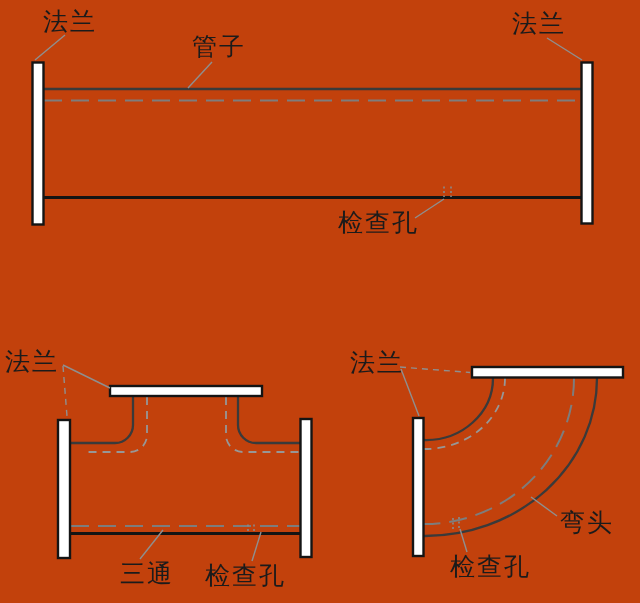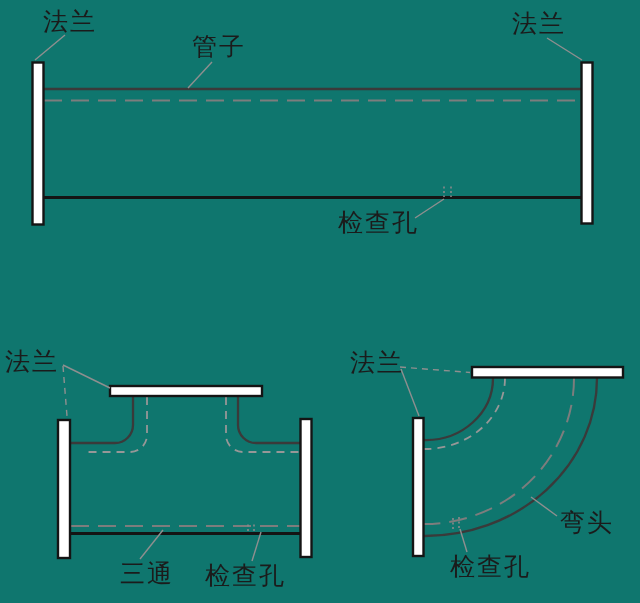--- a/index.html
+++ b/index.html
@@ -1,17 +1,17 @@
 <!DOCTYPE html>
 <html><head>
 <meta charset="utf-8">
 <style>
   html,body{margin:0;padding:0;background:#ffffff;}
   .canvas{
-    position:relative;width:640px;height:603px;background:#0f766e;overflow:hidden;
+    position:relative;width:640px;height:603px;background:#c2410c;overflow:hidden;
     font-family:"DejaVu Sans",sans-serif;
   }
   svg{display:block}
   .lbl{
     font-family:"DejaVu Sans",sans-serif;
     font-size:25px;
     letter-spacing:2px;
     fill:#1b1b1b;
   }
   .flange{fill:#ffffff;stroke:#141414;stroke-width:2.4;}

